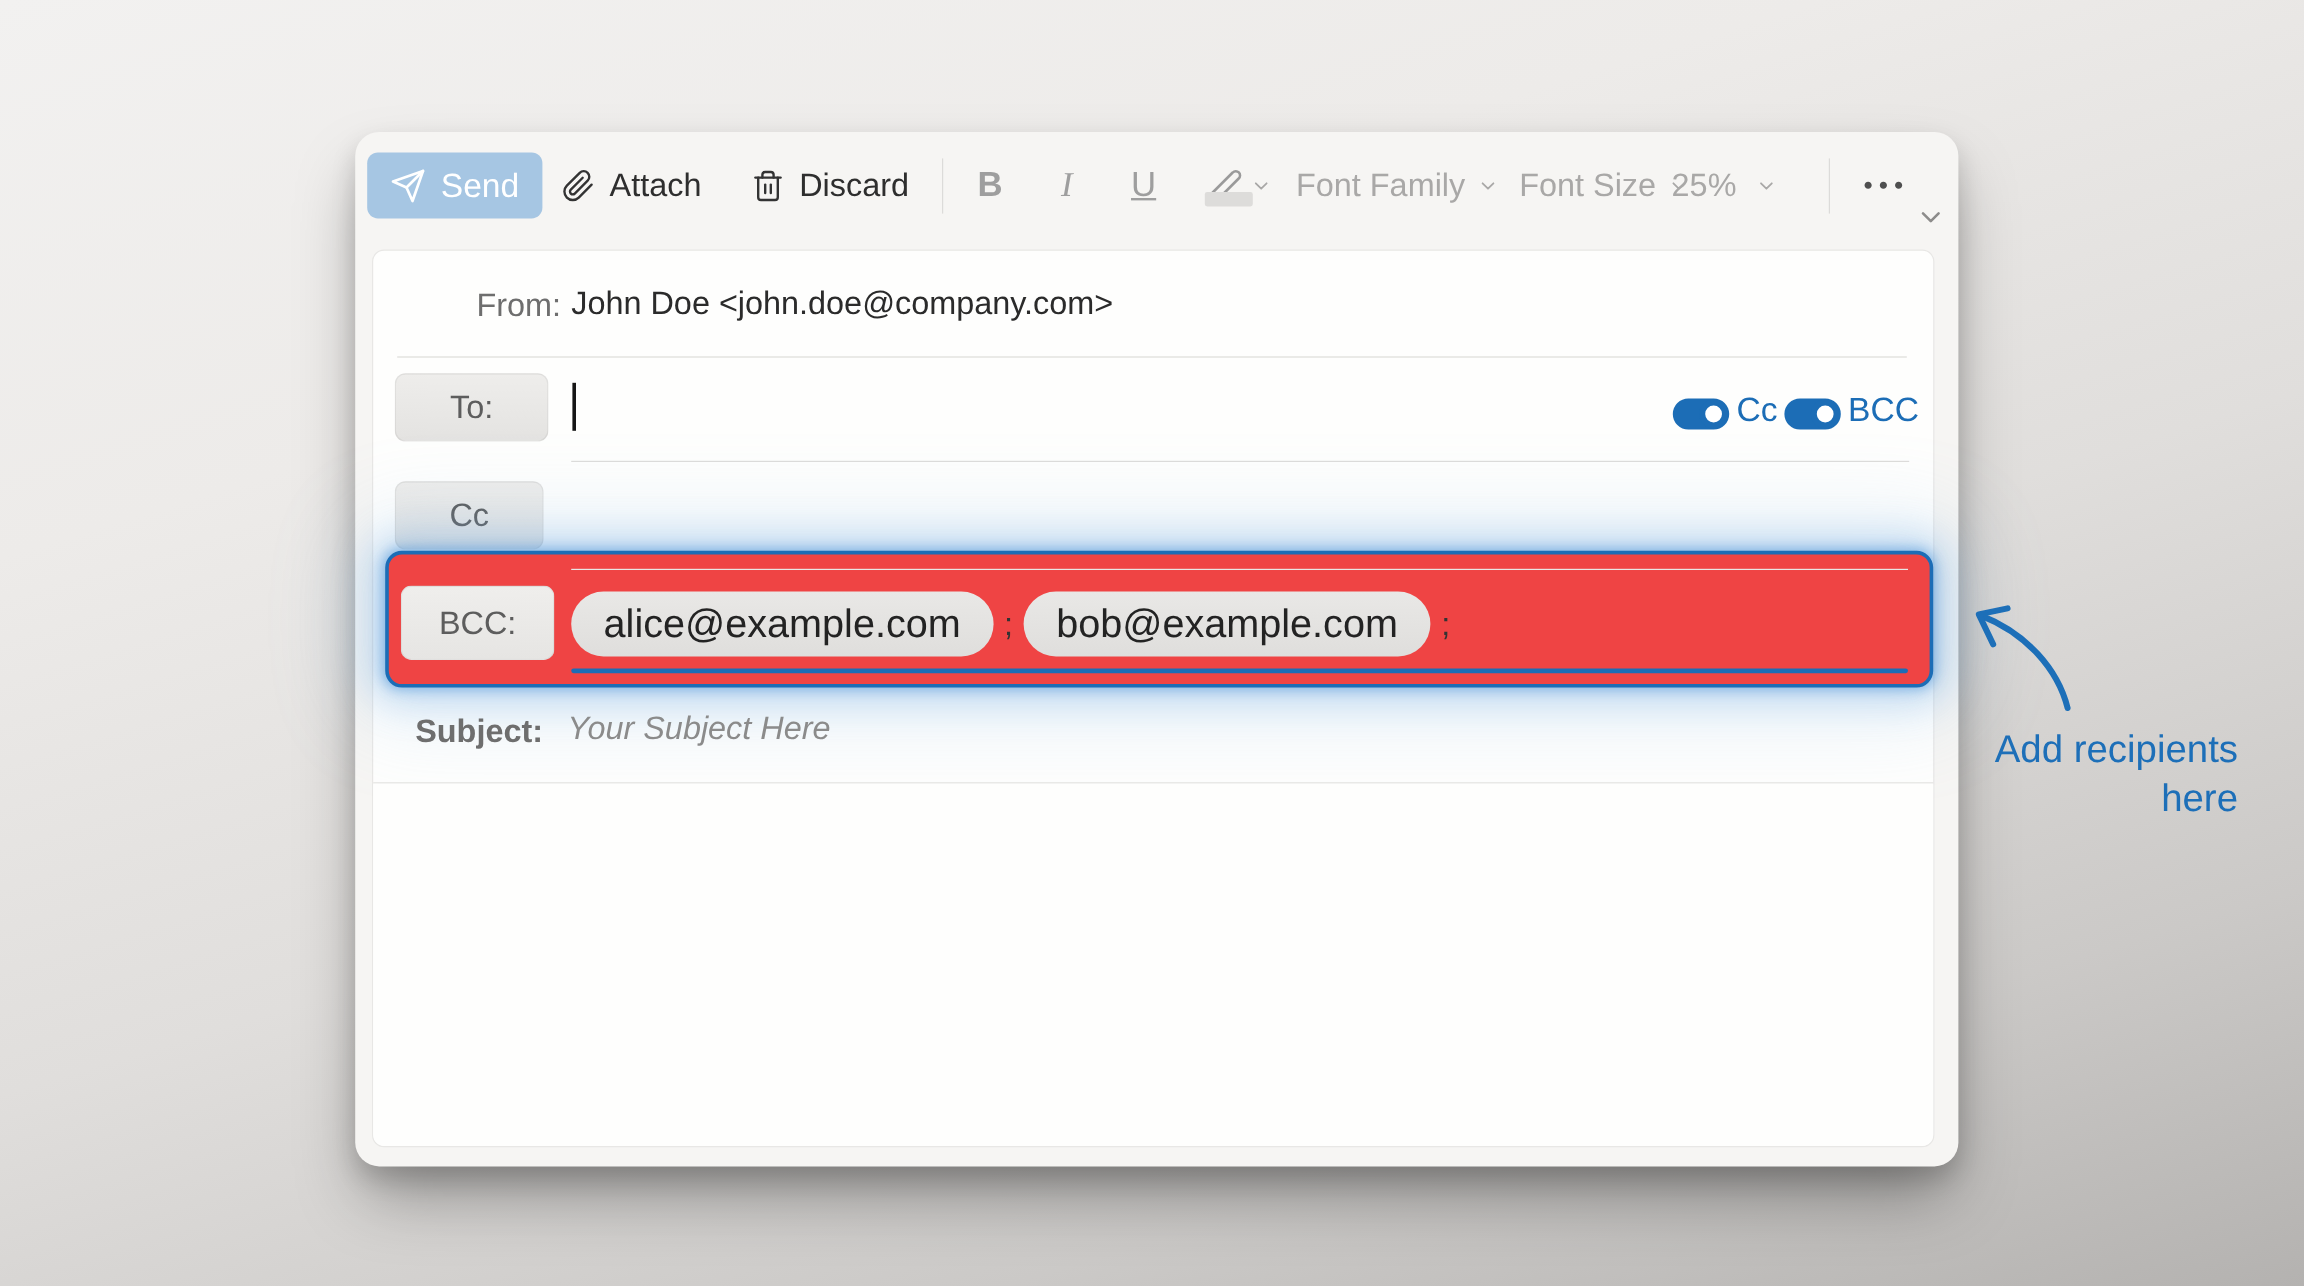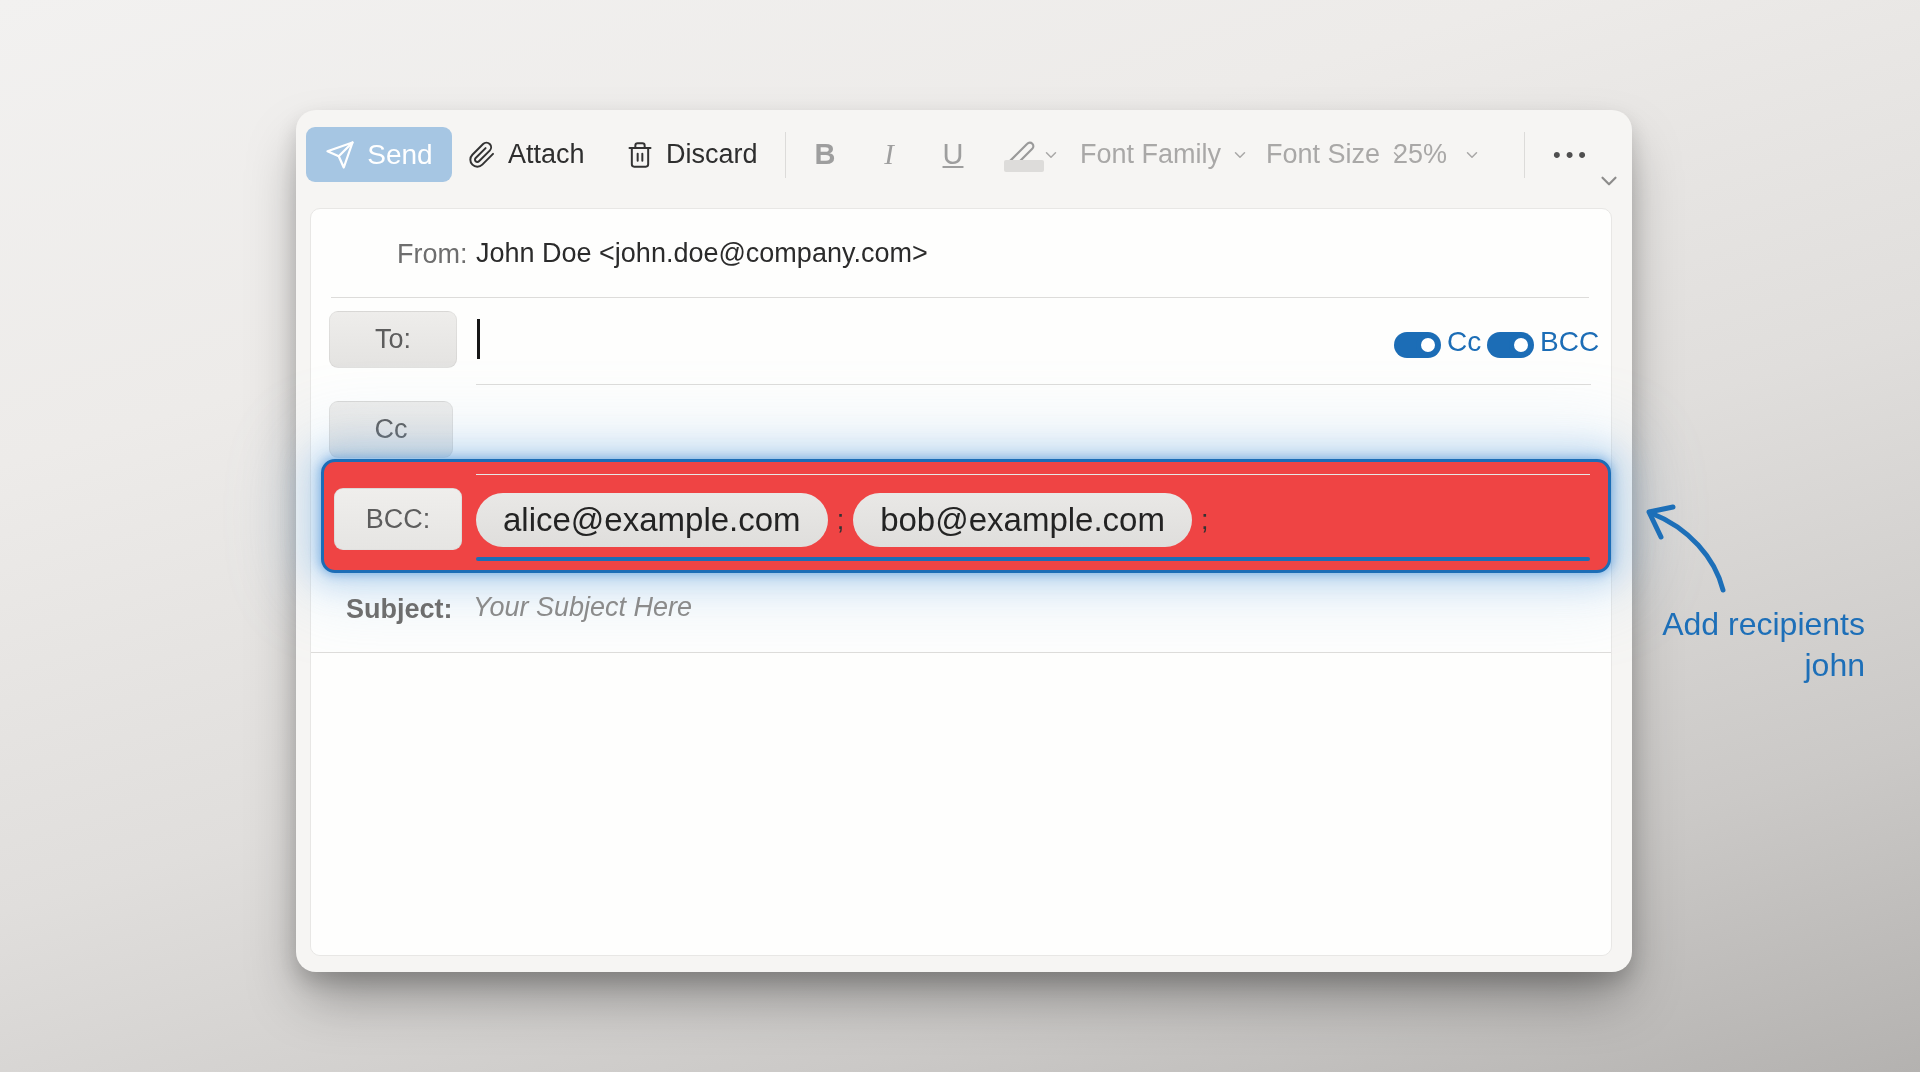--- a/index.html
+++ b/index.html
@@ -266,14 +266,14 @@
 
   </div>
 </div>
 
 <svg class="annotation-arrow" width="105" height="105" viewBox="0 0 105 105" fill="none" stroke="#1d6fb8" stroke-width="5" stroke-linecap="round" stroke-linejoin="round">
   <path d="M88 92 C 80 60, 54 30, 16 15"></path>
   <path d="M38 9 L14 14 L26 39" fill="none"></path>
 </svg>
 <div class="annotation-text">
   <div>Add recipients</div>
-  <div>john</div>
+  <div>here</div>
 </div>
 
 </body></html>

